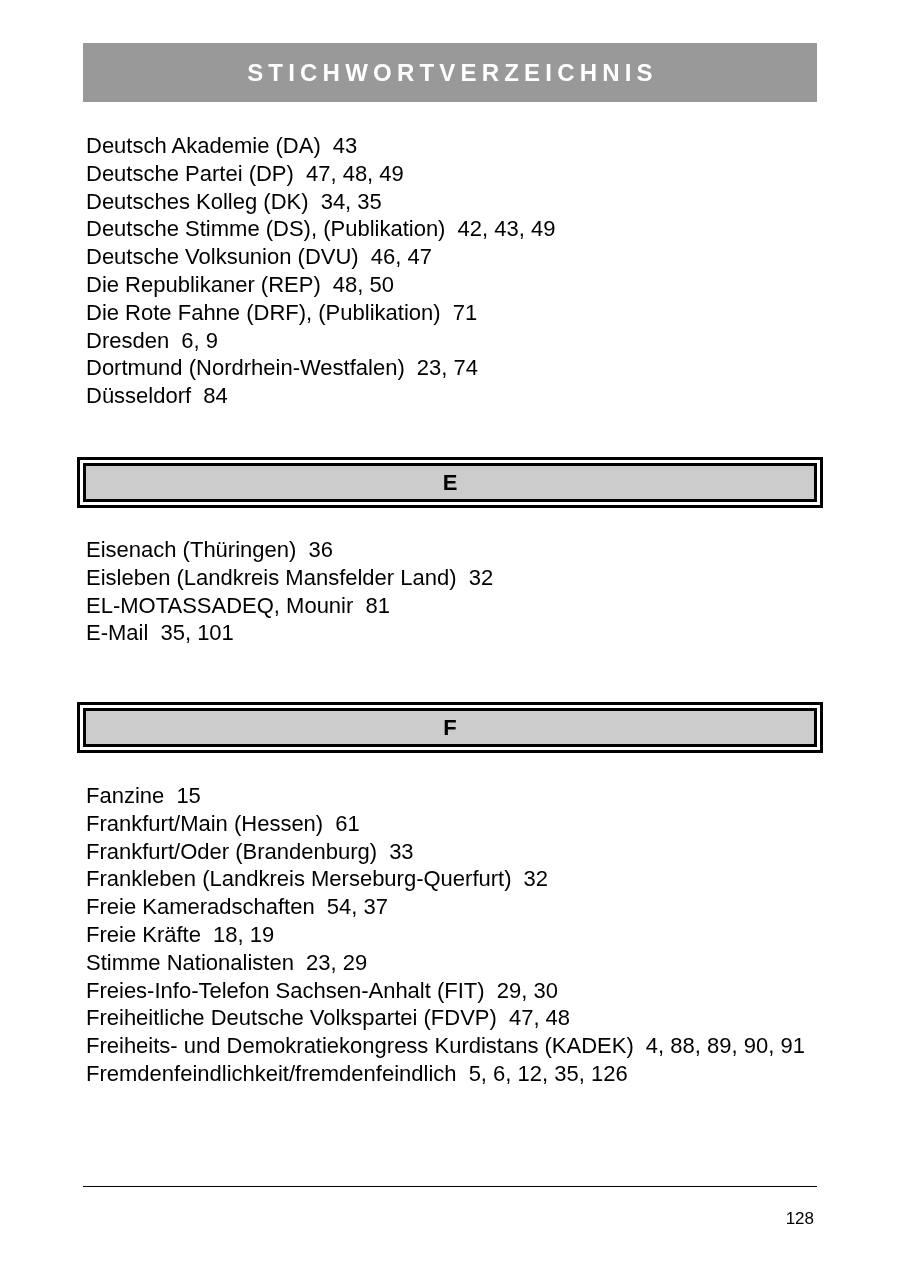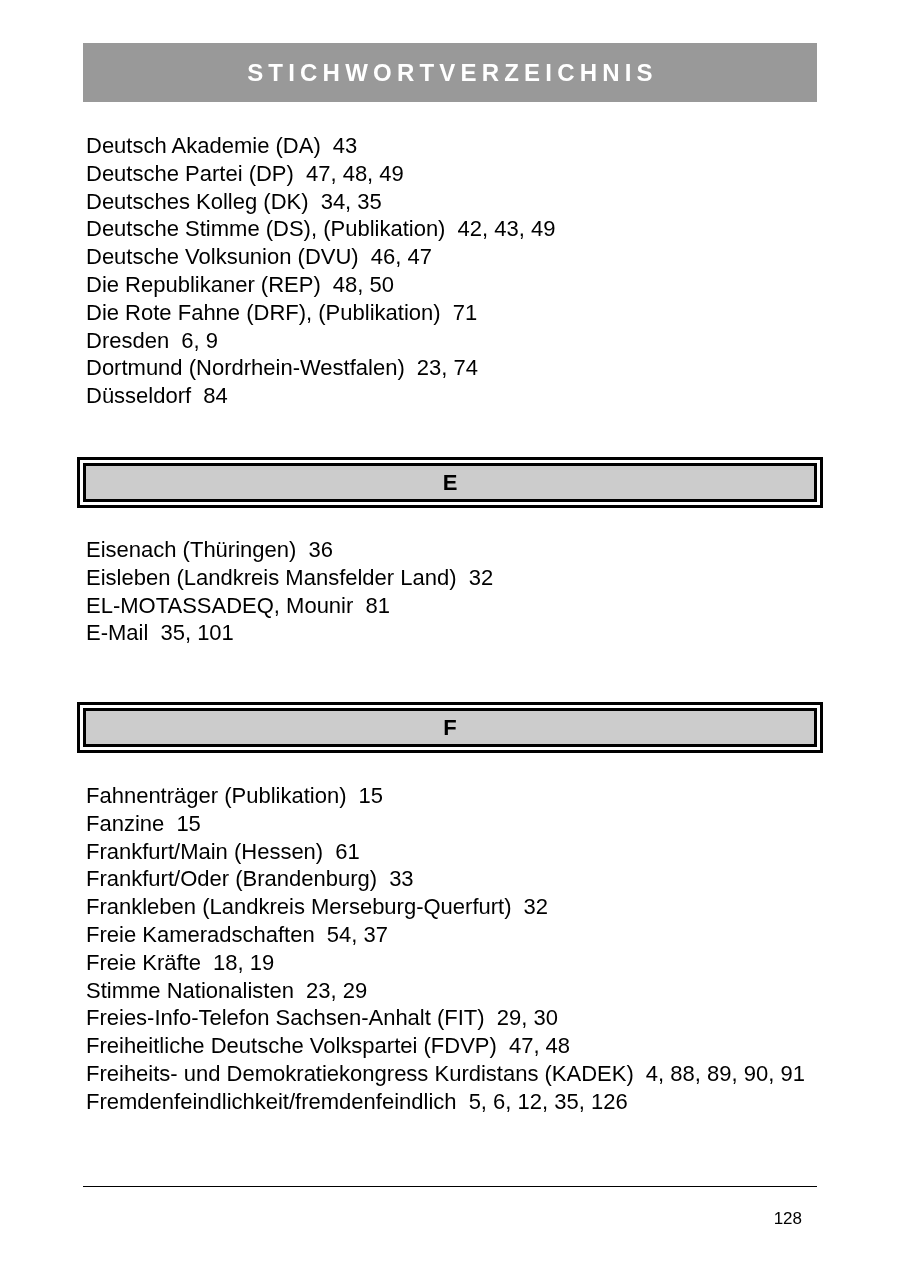--- a/index.html
+++ b/index.html
@@ -76,21 +76,21 @@
     .footer-rule {
       position: absolute;
       left: 83px;
       top: 1186px;
       width: 734px;
       height: 0;
       border-top: 1.5px solid #000000;
     }
     .page-number {
       position: absolute;
-      right: 98px;
+      right: 86px;
       top: 1209px;
       font-size: 17px;
     }
   </style>
 </head>
 <body>
 
 <div class="title-bar">
   <span>STICHWORTVERZEICHNIS</span>
 </div>
@@ -121,21 +121,20 @@
   <li><span>E-Mail</span><span class="pages">35, 101</span></li>
 </ul>
 
 <div class="section-header" style="top:702px;">
   <div class="inner">
     <span>F</span>
   </div>
 </div>
 
 <ul class="entries" style="top:782px;">
-  <li><span>Fahnenträger (Publikation)</span><span class="pages">15</span></li>
   <li><span>Fanzine</span><span class="pages">15</span></li>
   <li><span>Frankfurt/Main (Hessen)</span><span class="pages">61</span></li>
   <li><span>Frankfurt/Oder (Brandenburg)</span><span class="pages">33</span></li>
   <li><span>Frankleben (Landkreis Merseburg-Querfurt)</span><span class="pages">32</span></li>
   <li><span>Freie Kameradschaften</span><span class="pages">54, 37</span></li>
   <li><span>Freie Kräfte</span><span class="pages">18, 19</span></li>
   <li><span>Stimme Nationalisten</span><span class="pages">23, 29</span></li>
   <li><span>Freies-Info-Telefon Sachsen-Anhalt (FIT)</span><span class="pages">29, 30</span></li>
   <li><span>Freiheitliche Deutsche Volkspartei (FDVP)</span><span class="pages">47, 48</span></li>
   <li><span>Freiheits- und Demokratiekongress Kurdistans (KADEK)</span><span class="pages">4, 88, 89, 90, 91</span></li>

